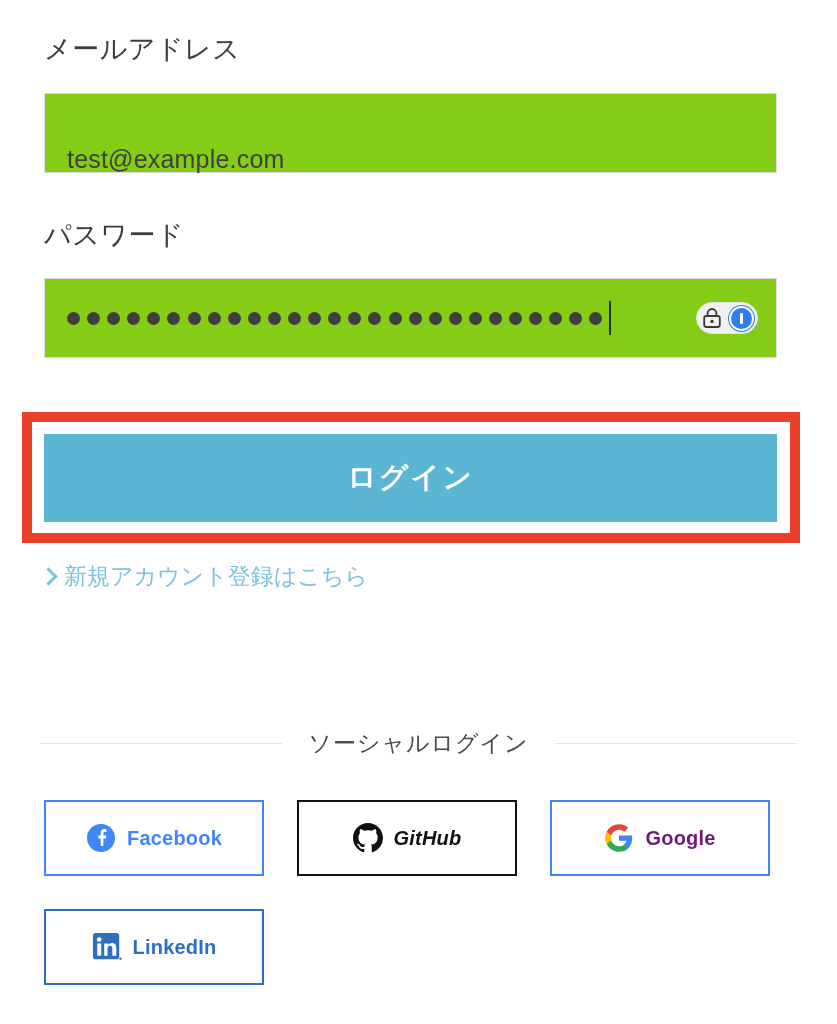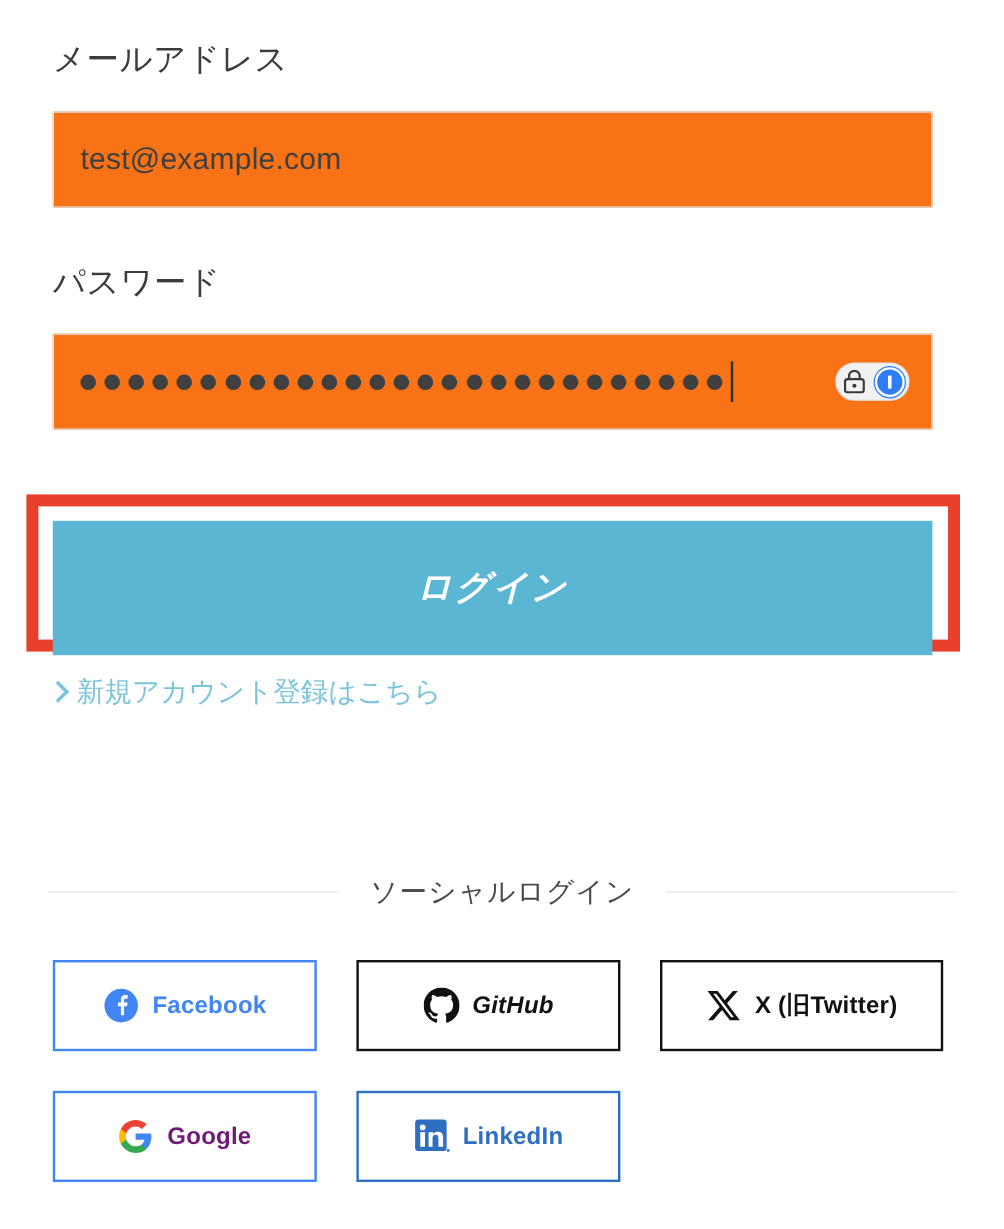--- a/index.html
+++ b/index.html
@@ -34,23 +34,23 @@
   #label-email { top: 36px; }
   #label-password { top: 222px; }
 
   
   .text-input {
     position: absolute;
     left: 44px;
     width: 733px;
     height: 80px;
     border: 1px solid #dddddd;
-    background: #f97316;
-    display: flex;
-    align-items: center;
+    background: #84cc16;
+    display: flex;
+    align-items: flex-end;
     padding: 0 22px;
   }
   #input-email { top: 93px; }
   #input-password { top: 278px; }
 
   .input-value {
     font-size: 25px;
     color: #3f3f3f;
     line-height: 1;
     letter-spacing: 0.2px;
@@ -126,33 +126,32 @@
     width: 778px;
     height: 131px;
     border: 10px solid #e8402a;
     background: #ffffff;
   }
   .login-button {
     position: absolute;
     left: 44px;
     top: 434px;
     width: 733px;
-    height: 112px;
+    height: 88px;
     background: #5bb6d4;
     border: none;
     color: #ffffff;
     font-family: "Liberation Sans", "DejaVu Sans", sans-serif;
     font-size: 29px;
     font-weight: bold;
     letter-spacing: 2px;
     display: flex;
     align-items: center;
     justify-content: center;
     cursor: pointer;
-    font-style: italic;
   }
 
   
   .helper-link {
     position: absolute;
     left: 42px;
     display: flex;
     align-items: center;
     gap: 9px;
     color: #7cc3dd;
@@ -315,26 +314,20 @@
       <span class="s-label">Facebook</span>
     </div>
 
     <div class="social-button sb-github">
       <svg class="social-icon" width="30" height="30" viewBox="0 0 16 16">
         <path fill="#111111" d="M8 0C3.58 0 0 3.58 0 8c0 3.54 2.29 6.53 5.47 7.59.4.07.55-.17.55-.38 0-.19-.01-.82-.01-1.49-2.01.37-2.53-.49-2.69-.94-.09-.23-.48-.94-.82-1.13-.28-.15-.68-.52-.01-.53.63-.01 1.08.58 1.23.82.72 1.21 1.87.87 2.33.66.07-.52.28-.87.51-1.07-1.78-.2-3.64-.89-3.64-3.95 0-.87.31-1.59.82-2.15-.08-.2-.36-1.02.08-2.12 0 0 .67-.21 2.2.82.64-.18 1.32-.27 2-.27s1.36.09 2 .27c1.53-1.04 2.2-.82 2.2-.82.44 1.1.16 1.92.08 2.12.51.56.82 1.27.82 2.15 0 3.07-1.87 3.75-3.65 3.95.29.25.54.73.54 1.48 0 1.07-.01 1.93-.01 2.2 0 .21.15.46.55.38A8.01 8.01 0 0 0 16 8c0-4.42-3.58-8-8-8z"></path>
       </svg>
       <span class="s-label">GitHub</span>
     </div>
 
-    <div class="social-button sb-x">
-      <svg class="social-icon" width="30" height="30" viewBox="0 0 24 24">
-        <path fill="#111111" d="M18.24 2.25h3.31l-7.23 8.26 8.5 11.24h-6.66l-5.21-6.82-5.97 6.82H1.67l7.73-8.84L1.25 2.25h6.83l4.71 6.23zm-1.16 17.52h1.83L7.02 4.13H5.06z"></path>
-      </svg>
-      <span class="s-label">X (旧Twitter)</span>
-    </div>
 
     <div class="social-button sb-google">
       <svg class="social-icon" width="30" height="30" viewBox="0 0 48 48">
         <path fill="#4285F4" d="M45.12 24.5c0-1.56-.14-3.06-.4-4.5H24v8.51h11.84c-.51 2.75-2.06 5.08-4.39 6.64v5.52h7.11c4.16-3.83 6.56-9.47 6.56-16.17z"></path>
         <path fill="#34A853" d="M24 46c5.94 0 10.92-1.97 14.56-5.33l-7.11-5.52c-1.97 1.32-4.49 2.1-7.45 2.1-5.73 0-10.58-3.87-12.31-9.07H4.34v5.7C7.96 41.07 15.4 46 24 46z"></path>
         <path fill="#FBBC05" d="M11.69 28.18c-.44-1.32-.69-2.73-.69-4.18s.25-2.86.69-4.18v-5.7H4.34A21.99 21.99 0 0 0 2 24c0 3.55.85 6.91 2.34 9.88z"></path>
         <path fill="#EA4335" d="M24 10.75c3.23 0 6.13 1.11 8.41 3.29l6.31-6.31C34.91 4.18 29.93 2 24 2 15.4 2 7.96 6.93 4.34 14.12l7.35 5.7c1.73-5.2 6.58-9.07 12.31-9.07z"></path>
       </svg>
       <span class="s-label">Google</span>
     </div>

